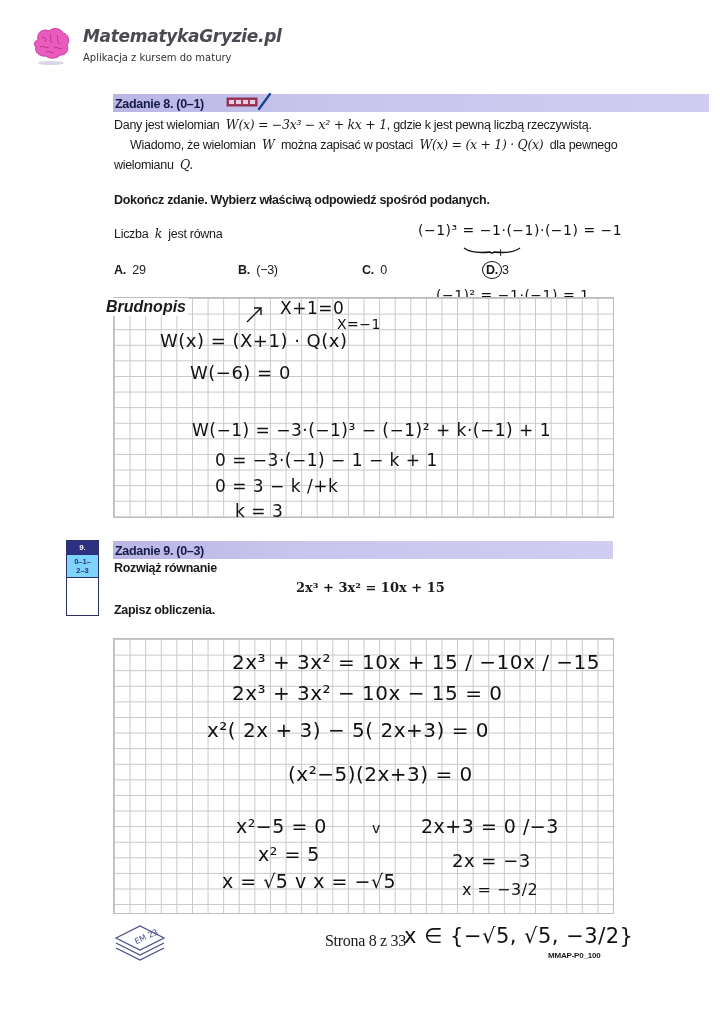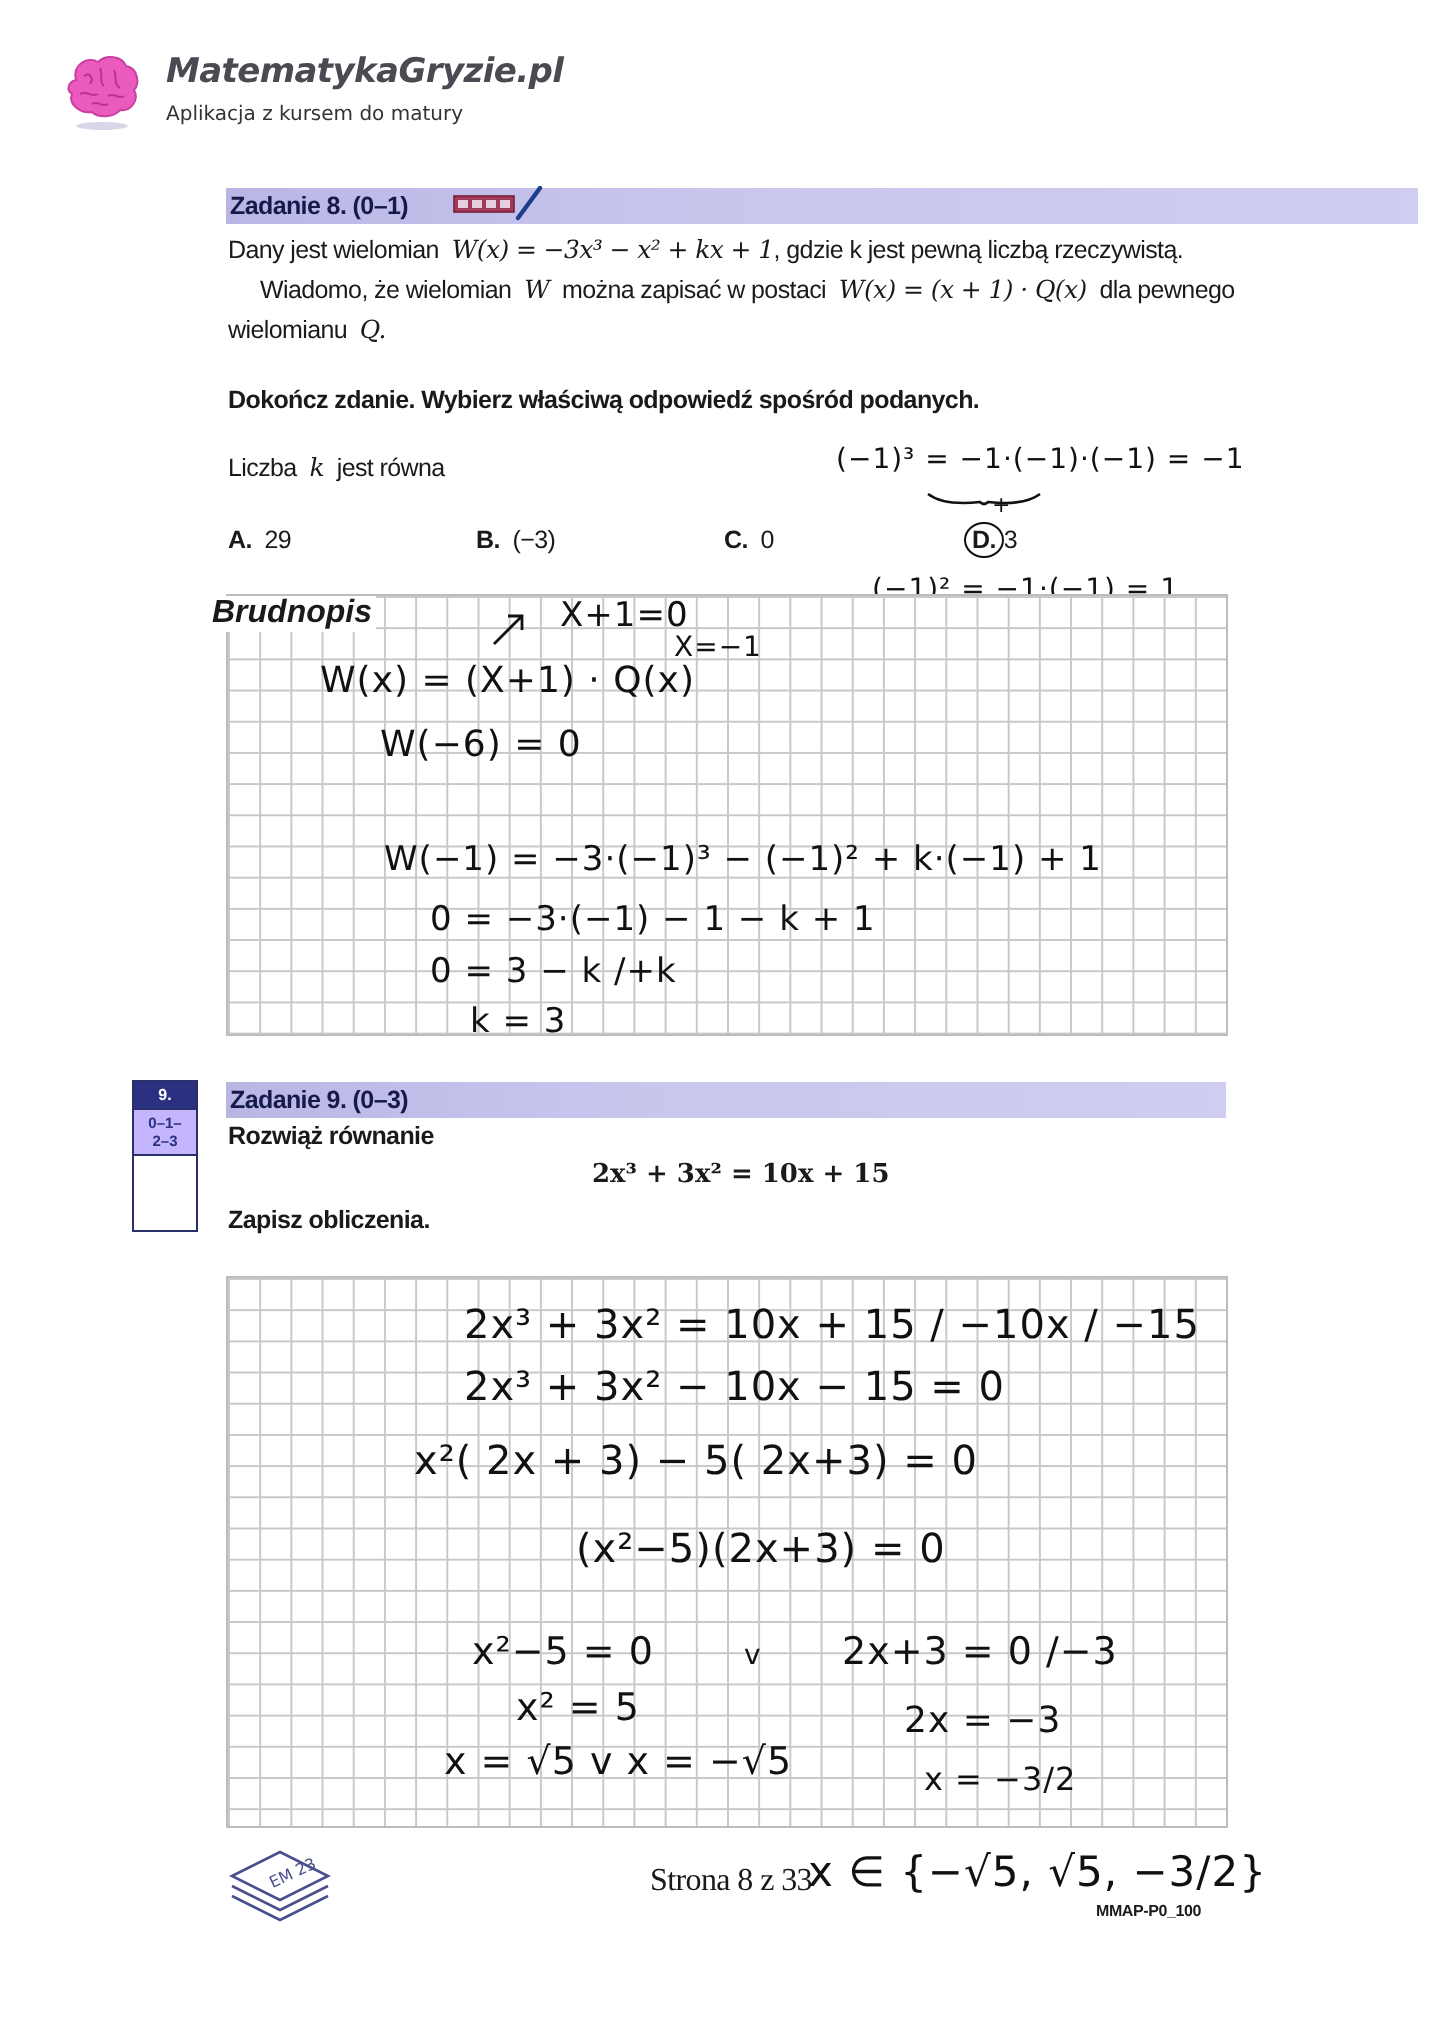--- a/index.html
+++ b/index.html
@@ -25,21 +25,21 @@
   .grid {
     background-color:#fff;
     background-image:
       linear-gradient(to right, #c8c8c8 1px, transparent 1px),
       linear-gradient(to bottom, #c8c8c8 1px, transparent 1px);
     background-size:15.6px 15.6px;
     border:1px solid #bdbdbd;
   }
   .score-box { left:66px; top:540px; width:31px; border:1px solid #2a2f6a; }
   .score-num { background:#2b3080; color:#fff; font-size:8px; font-weight:bold; text-align:center; height:13px; line-height:13px; }
-  .score-range { background:#c4b5fd; color:#2b3080; font-size:7.5px; font-weight:bold; text-align:center; line-height:9px; padding:2px 0; border-top:1px solid #2a2f6a; border-bottom:1px solid #2a2f6a; }
+  .score-range { background:#7dd3fc; color:#2b3080; font-size:7.5px; font-weight:bold; text-align:center; line-height:9px; padding:2px 0; border-top:1px solid #2a2f6a; border-bottom:1px solid #2a2f6a; }
   .score-empty { height:37px; background:#fff; }
   .circle { border:1.5px solid #111; border-radius:50%; }
 </style>
 </head>
 <body>
 
 <div class="abs brand-logo">
   <svg width="42" height="40" viewBox="0 0 42 40">
     <ellipse cx="21" cy="37" rx="13" ry="2" fill="#d9d6ea"></ellipse>
     <path d="M8 14 C6 6 14 2 19 5 C23 1 31 2 33 7 C39 8 40 16 37 19 C40 24 35 30 30 29 C27 33 19 33 16 30 C10 31 4 26 6 21 C3 19 4 15 8 14 Z" fill="#ea5bbd" stroke="#c93f9f" stroke-width="1"></path>

